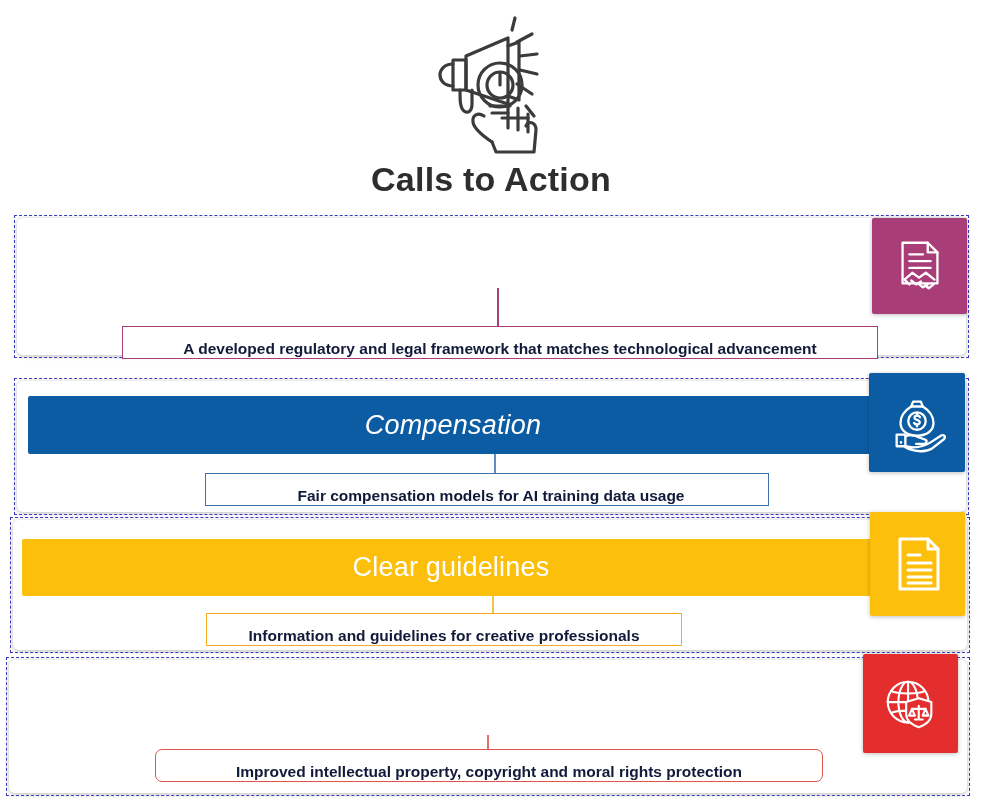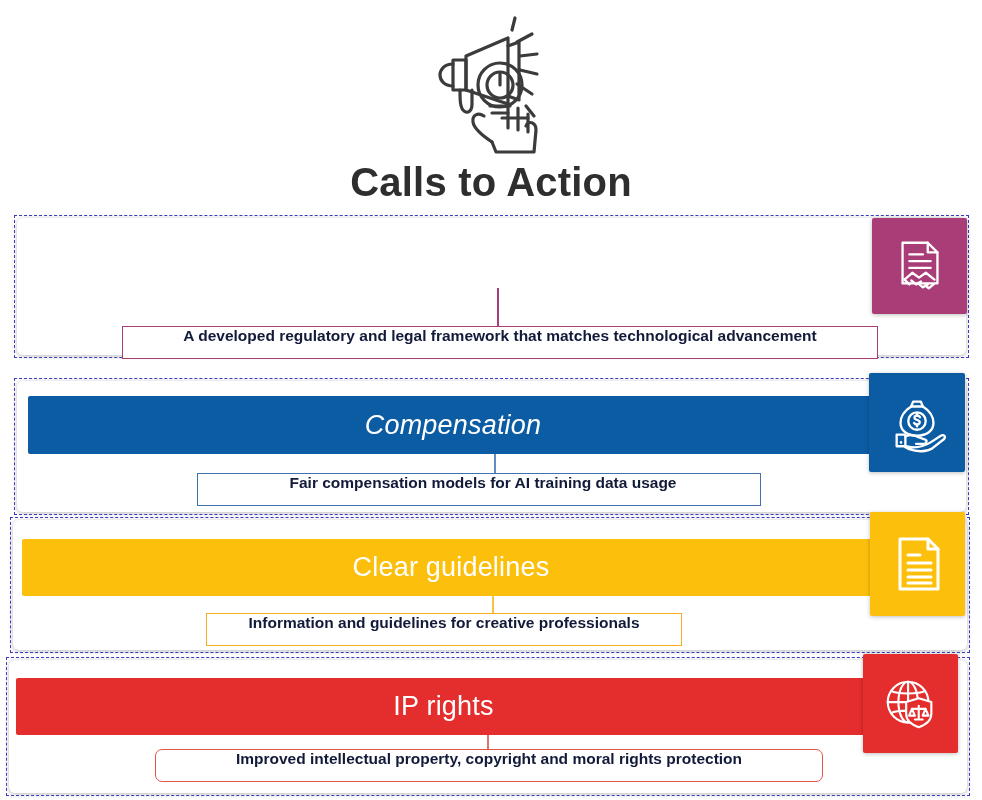--- a/index.html
+++ b/index.html
@@ -29,21 +29,21 @@
     top: 12px;
     transform: translateX(-50%);
     width: 150px;
     height: 150px;
   }
   #header-title {
     position: absolute;
     left: 50%;
     top: 160px;
     transform: translateX(-50%);
-    font-size: 40px;
+    font-size: 34px;
     font-weight: 700;
     color: #2e2e2e;
     letter-spacing: .2px;
     white-space: nowrap;
   }
 
   
   .row {
     position: absolute;
   }
@@ -82,21 +82,21 @@
     letter-spacing: .2px;
     white-space: nowrap;
   }
   .connector {
     position: absolute;
     width: 2px;
   }
   .caption {
     position: absolute;
     display: flex;
-    align-items: flex-start;
+    align-items: flex-end;
     justify-content: center;
     background: #ffffff;
     border: 1.5px solid #999;
     box-sizing: border-box;
     height: 33px;
   }
   .caption-text {
     font-size: 15.5px;
     font-weight: 700;
     color: #121a3a;
@@ -184,21 +184,21 @@
 <div class="row" style="left:14px; top:378px; width:955px; height:137px;">
   <div class="card"></div>
   <div class="sel-box"></div>
 
   <div class="bar" style="left:14px; top:18px; width:850px; height:58px; background:#0C5CA4;font-style:italic;">
     <span class="bar-label">Compensation</span>
   </div>
 
   <div class="connector" style="left:480px; top:76px; height:27px; background:#5d8fc0;"></div>
 
-  <div class="caption" style="left:183px; top:95px; width:564px; border-color:#3f72ad;padding-left:8px;">
+  <div class="caption" style="left:191px; top:95px; width:564px; border-color:#3f72ad;padding-left:8px;">
     <span class="caption-text">Fair compensation models for AI training data usage</span>
   </div>
 
   <div class="icon-tile" style="left:855px; top:-5px; width:96px; height:99px; background:#0C5CA4;">
     <svg viewBox="0 0 64 64" width="62" height="62" fill="none" stroke="#ffffff" stroke-width="2.4" stroke-linecap="round" stroke-linejoin="round">
       <path d="M28 10 L26 15 H38 L36 10 Z"></path>
       <path d="M26 15 C18 20 15 27 15 32 C15 40 22 45 32 45 C42 45 49 40 49 32 C49 27 46 20 38 15"></path>
       <circle cx="32" cy="30" r="9"></circle>
       <path d="M35 26 C34 24.5 32.5 24 31 24.5 C29 25 28.8 27.5 31 28.4 L33.5 29.4 C35.5 30.3 35.3 32.8 33.2 33.4 C31.6 33.9 30 33.4 29 32"></path>
       <path d="M32 22.5 V24.5"></path>
@@ -235,23 +235,20 @@
       <path d="M22 45 H45"></path>
       <path d="M22 51 H45"></path>
     </svg>
   </div>
 </div>
 
 <div class="row" style="left:6px; top:657px; width:964px; height:139px;">
   <div class="card"></div>
   <div class="sel-box"></div>
 
-  <div class="bar" style="left:10px; top:21px; width:855px; height:57px; background:#E42D2D;">
-    <span class="bar-label">IP rights</span>
-  </div>
 
   <div class="connector" style="left:481px; top:78px; height:28px; background:#e0746d;"></div>
 
   <div class="caption" style="left:149px; top:92px; width:668px; border-color:#e2534b;border-radius:7px;">
     <span class="caption-text">Improved intellectual property, copyright and moral rights protection</span>
   </div>
 
   <div class="icon-tile" style="left:857px; top:-3px; width:95px; height:99px; background:#E42D2D;">
     <svg viewBox="0 0 64 64" width="62" height="62" fill="none" stroke="#ffffff" stroke-width="2.2" stroke-linecap="round" stroke-linejoin="round">
       <circle cx="29" cy="30" r="21"></circle>

